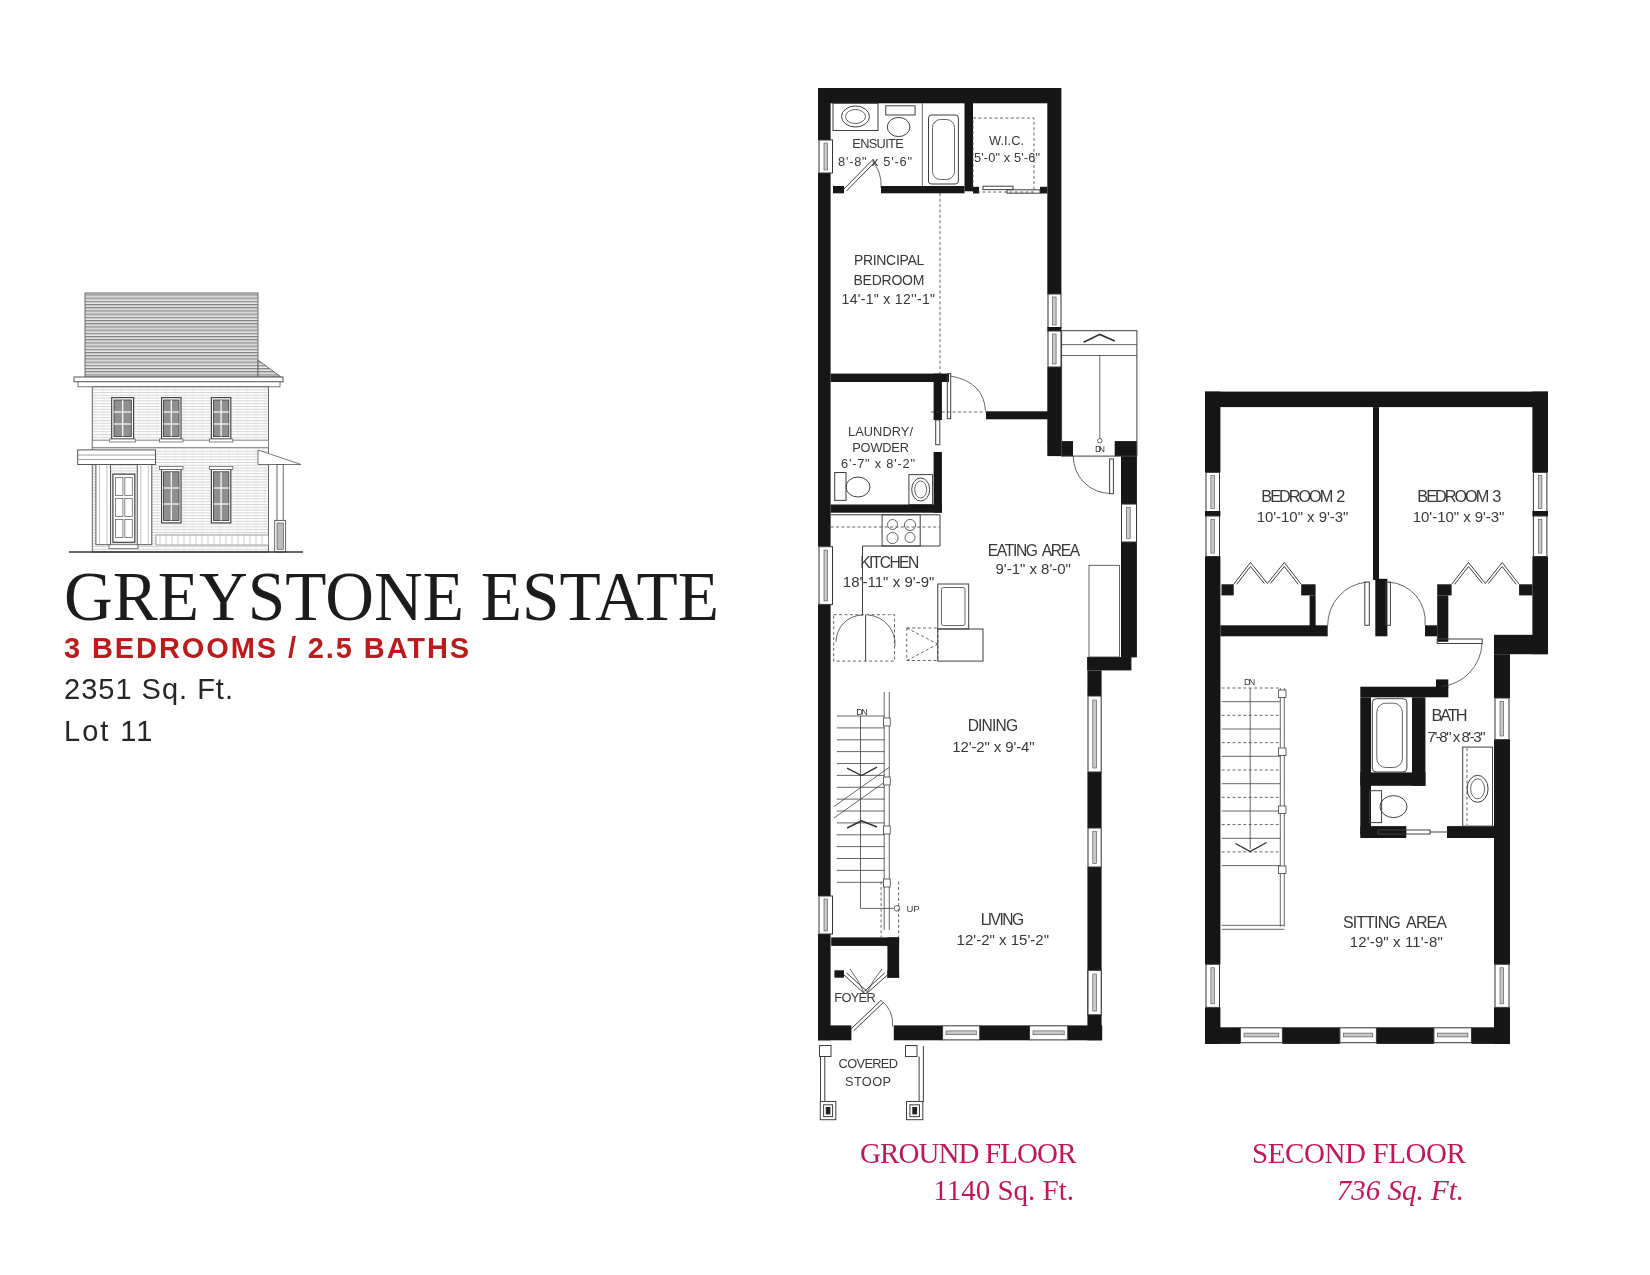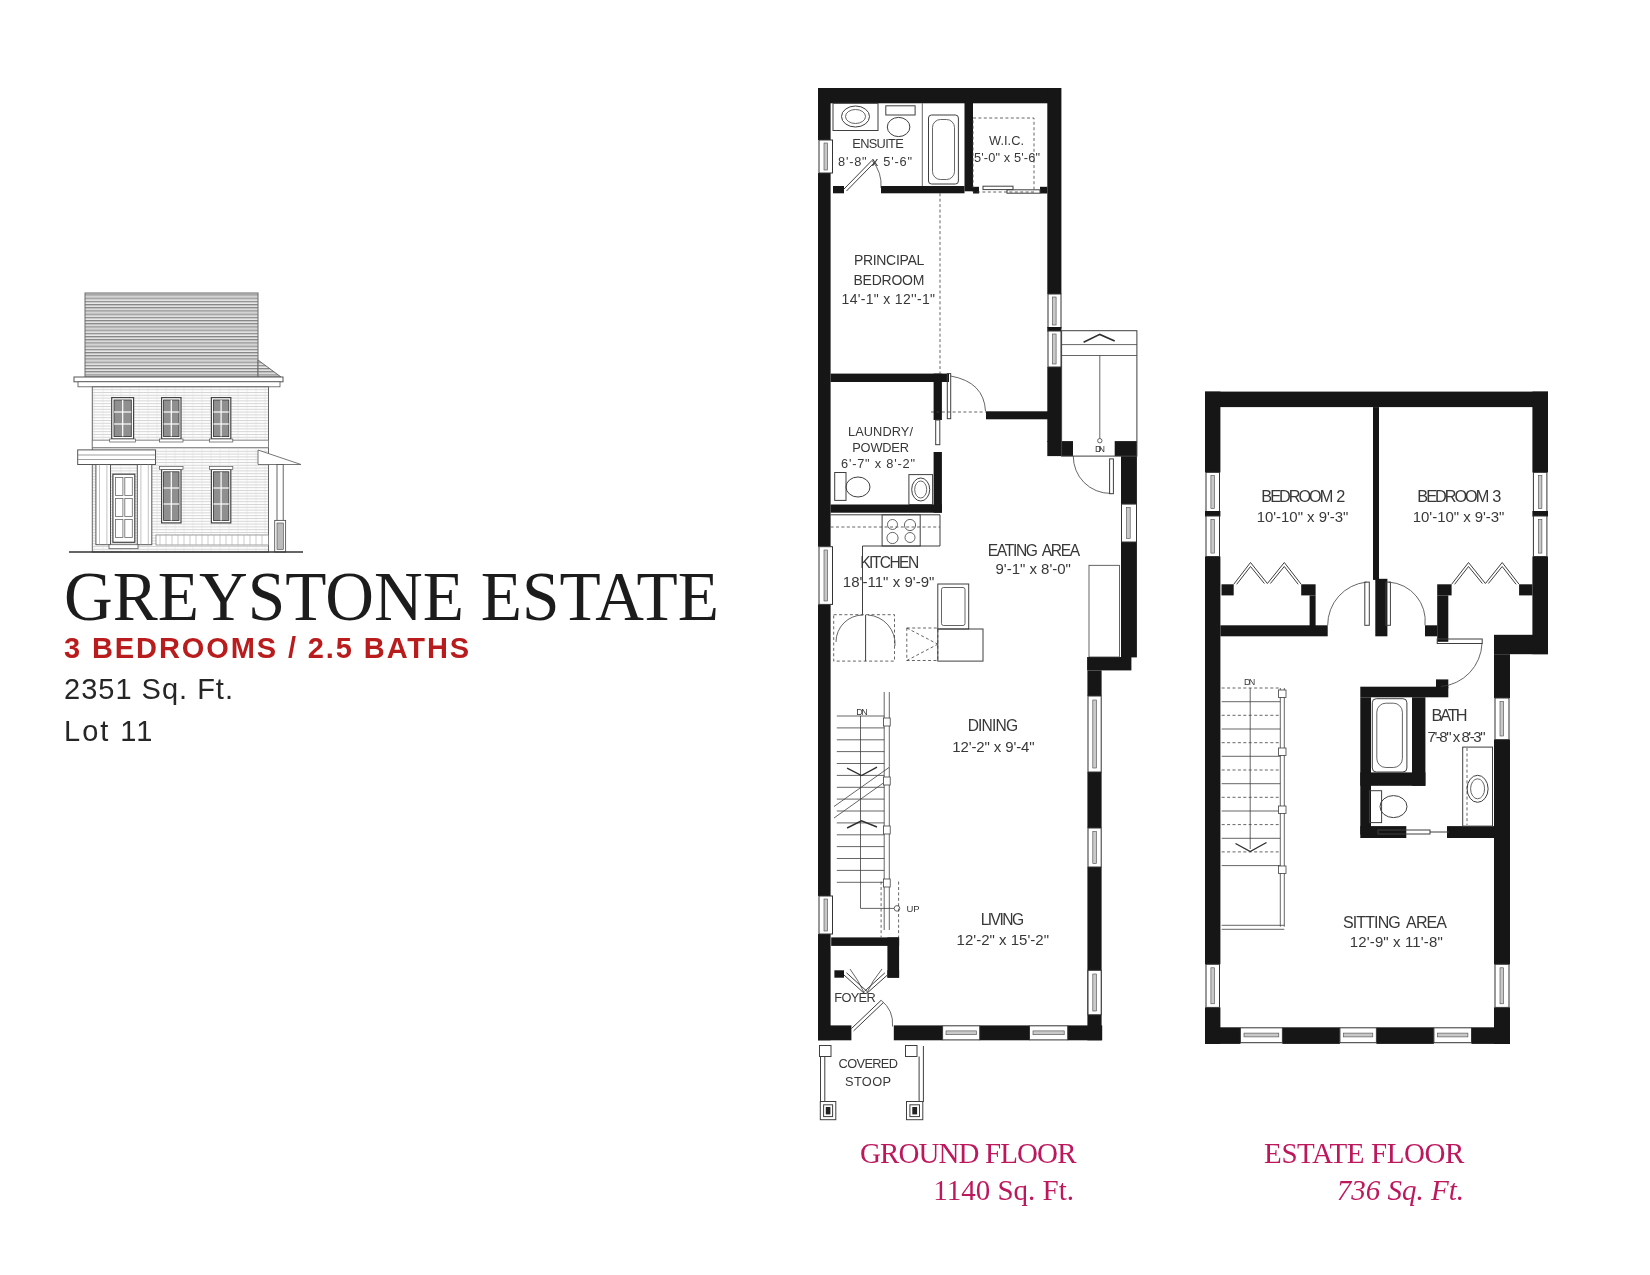--- a/index.html
+++ b/index.html
@@ -17,21 +17,21 @@
 </style>
 </head>
 <body>
 <div id="page">
   <div id="title" class="ser">GREYSTONE ESTATE</div>
   <div id="sub1">3 BEDROOMS / 2.5 BATHS</div>
   <div id="sub2">2351 Sq. Ft.</div>
   <div id="sub3">Lot 11</div>
   <div class="cap ser" style="left:860px;top:1137px;width:214px;letter-spacing:-0.9px;">GROUND FLOOR</div>
   <div class="cap ser" style="left:860px;top:1174px;width:214px;">1140 Sq. Ft.</div>
-  <div class="cap ser" style="left:1252px;top:1137px;width:212px;letter-spacing:-0.4px;">ESTATE FLOOR</div>
+  <div class="cap ser" style="left:1252px;top:1137px;width:212px;letter-spacing:-0.4px;">SECOND FLOOR</div>
   <div class="cap ser" style="left:1252px;top:1174px;width:212px;font-style:italic;">736 Sq. Ft.</div>
   <svg style="left:60px;top:285px;" width="255" height="275" viewBox="60 285 255 275">
     <defs>
       <pattern id="roofp" width="8" height="3.2" patternUnits="userSpaceOnUse">
         <rect width="8" height="3.2" fill="#fdfdfd"></rect>
         <line x1="0" y1="0.6" x2="8" y2="0.6" stroke="#7e7e7e" stroke-width="1.2"></line>
         <line x1="0" y1="2.2" x2="8" y2="2.2" stroke="#b8b8b8" stroke-width="0.8"></line>
       </pattern>
       <pattern id="brickp" width="9" height="2.8" patternUnits="userSpaceOnUse">
         <rect width="9" height="2.8" fill="#fdfdfd"></rect>

